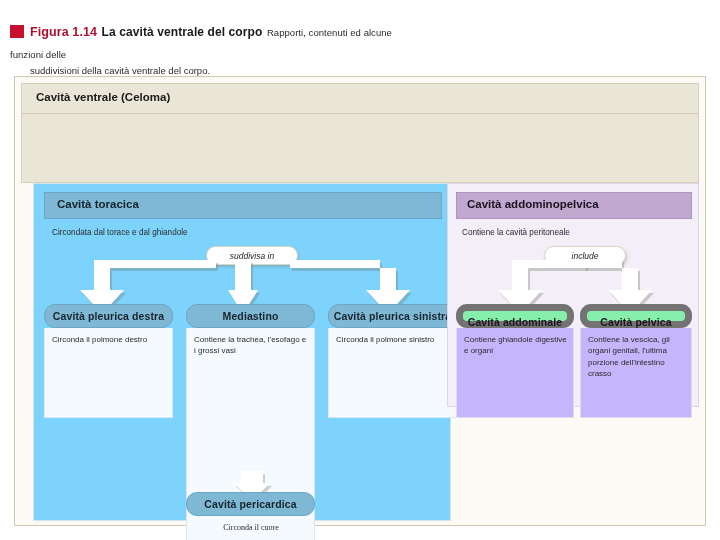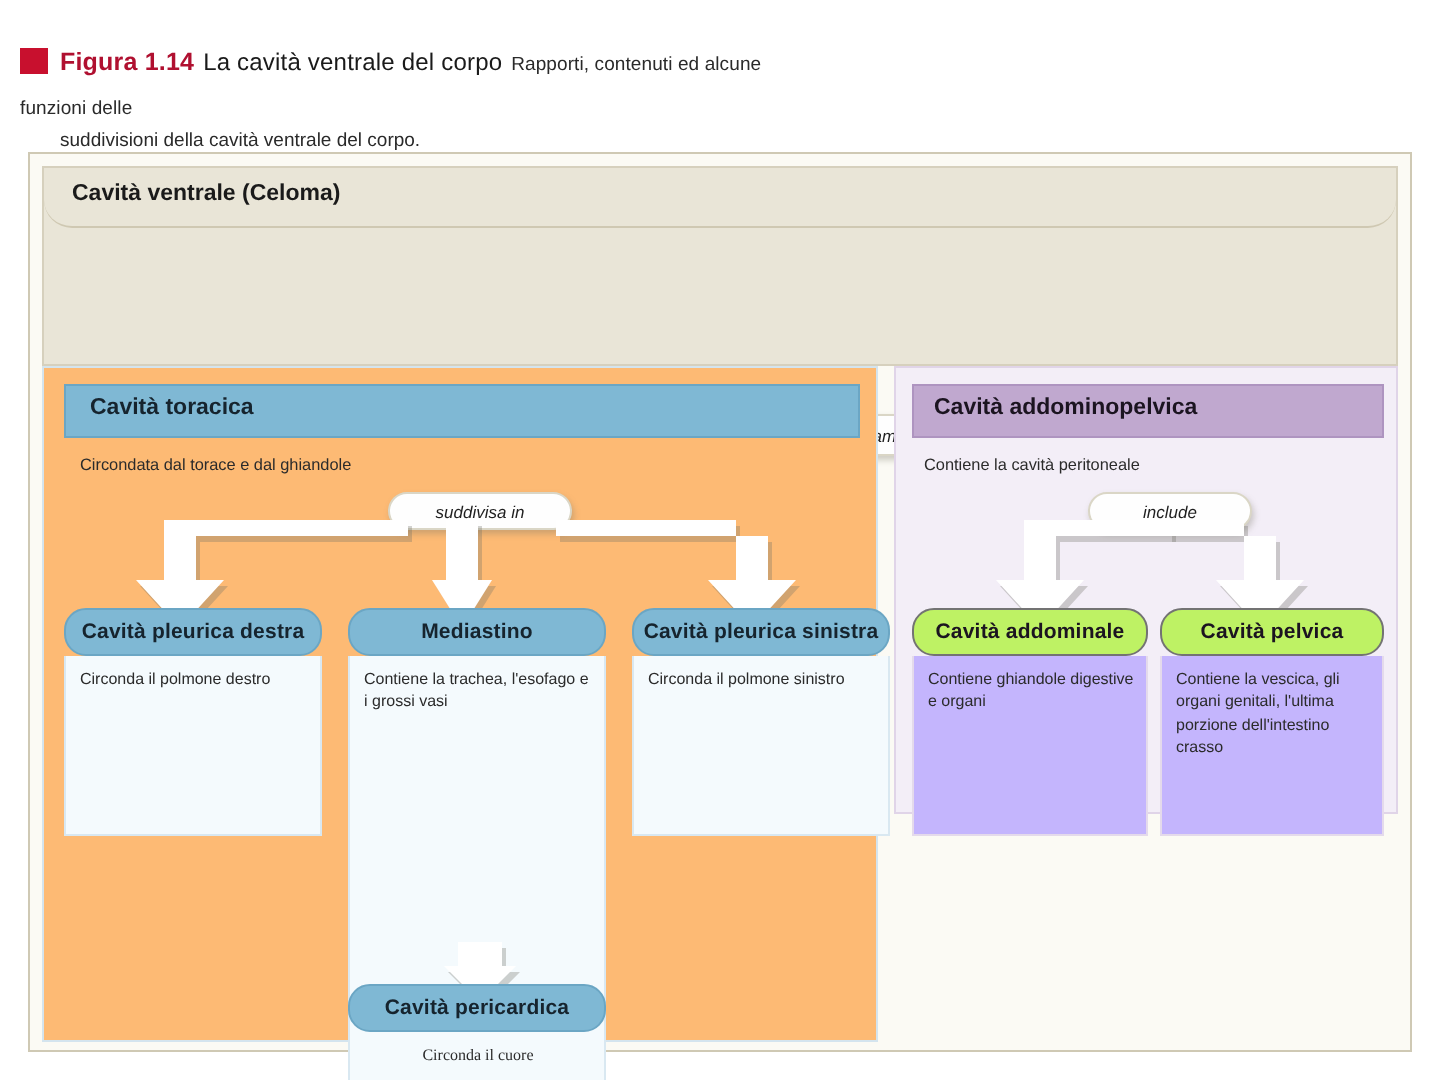--- a/index.html
+++ b/index.html
@@ -24,21 +24,21 @@
     vertical-align: -2px;
     margin-right: 6px;
   }
   .cap-fig {
     font-weight: bold;
     font-size: 12.5px;
     color: #B01030;
     letter-spacing: .1px;
   }
   .cap-title {
-    font-weight: normal;
+    font-weight: bold;
     font-size: 12px;
     color: #1a1a1a;
     letter-spacing: .1px;
   }
   .cap-sub {
     font-size: 9.5px;
     color: #2a2a2a;
     letter-spacing: .05px;
   }
   .cap-line2 {
@@ -66,37 +66,36 @@
     background: #E9E5D7;
     border: 1px solid #D6D0BD;
   }
   .panel-ventral .ph {
     height: 30px;
     padding: 7px 0 0 14px;
     font-size: 11.5px;
     font-weight: bold;
     color: #1a1a1a;
     border-bottom: 1px solid #CFC8B2;
-    border-radius: 14px;
   }
   .ventral-body {
     position: absolute;
     left: 14px; top: 40px;
     font-size: 8px;
     color: #2b2b2b;
     line-height: 1.45;
     width: 200px;
   }
 
   
   .col-thoracic {
     position: absolute;
-    left: 6px; top: 106px;
+    left: 18px; top: 106px;
     width: 418px; height: 338px;
-    background: #fdba74;
+    background: #7dd3fc;
     border: 1px solid #D4E4EE;
   }
   .hdr-blue {
     position: absolute;
     left: 10px; top: 8px;
     width: 398px; height: 27px;
     background: #7FB8D4;
     border: 1px solid #6BA6C4;
     padding: 5px 0 0 12px;
     font-size: 11.5px;
@@ -154,21 +153,21 @@
     line-height: 1.42;
     padding: 6px 6px 0 7px;
   }
   .card.blue .ch { background: #7FB8D4; border: 1px solid #6BA6C4; }
   .card.blue .cb-wrap {
     background: #F4FAFD;
     border: 1px solid #D9E8F1;
     border-top: none;
   }
   .card.purple .ch {
-    background: #bef264; border: 1px solid #737373; color: #1b1420;
+    background: #86efac; border: 7px solid #737373; color: #1b1420;
   }
   .card.purple .cb-wrap {
     background: #c4b5fd;
     border: 1px solid #E4DAEB;
     border-top: none;
   }
 
   
   .pill {
     position: absolute;

